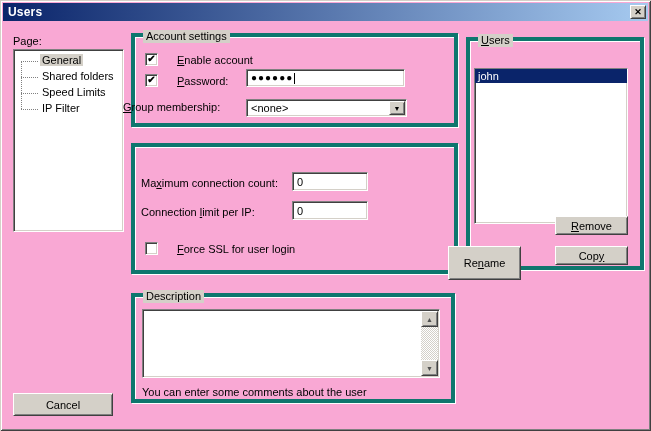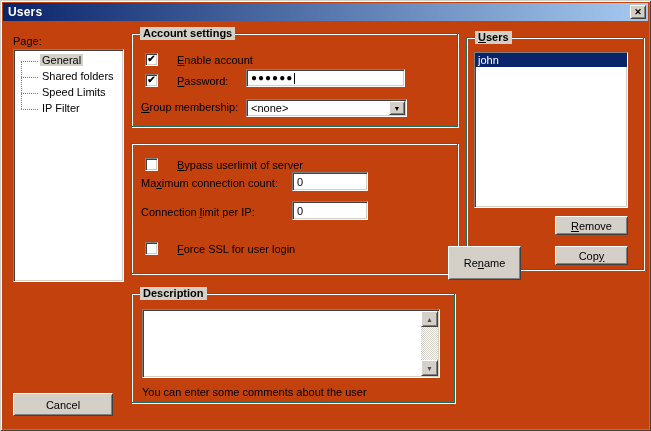--- a/index.html
+++ b/index.html
@@ -1,21 +1,21 @@
 <!DOCTYPE html>
 <html><head>
 <meta charset="utf-8">
 <style>
   * { margin:0; padding:0; box-sizing:border-box; }
   html,body { width:651px; height:431px; }
   body { font-family:"Liberation Sans", sans-serif; font-size:11px; color:#000; }
   u { text-decoration:underline; }
 
   .dialog {
-    position:relative; width:651px; height:431px; background:#c2410c;
+    position:relative; width:651px; height:431px; background:#f9a8d4;
     box-shadow: inset 1px 1px #d4d0c8, inset -1px -1px #404040,
                 inset 2px 2px #ffffff, inset -2px -2px #808080;
     overflow:hidden;
   }
   .abs { position:absolute; }
 
   
   .titlebar {
     position:absolute; left:3px; top:3px; right:3px; height:18px;
     background:linear-gradient(to right,#0a246a,#a6caf0);
@@ -39,23 +39,22 @@
     background:#d4d0c8; border:1px solid; border-color:#fff #404040 #404040 #fff;
     box-shadow: inset 1px 1px #d4d0c8, inset -1px -1px #808080;
     display:flex; align-items:center; justify-content:center; cursor:default;
   }
   .btn.default {
     border:1px solid #000;
     box-shadow: inset 1px 1px #fff, inset -1px -1px #404040,
                 inset 2px 2px #d4d0c8, inset -2px -2px #808080;
   }
   .groupbox {
-    position:absolute; border:1px solid #0f766e;
+    position:absolute; border:4px solid #0f766e;
     box-shadow: inset 1px 1px #fff, 1px 1px #fff;
-    font-weight: bold;
   }
   .legend {
     position:absolute; top:-7px; left:8px; background:#d4d0c8; padding:0 3px;
     line-height:13px; white-space:nowrap;
   }
   .label { position:absolute; line-height:13px; white-space:nowrap; }
 
   
   .chkrow { position:absolute; height:15px; display:flex; align-items:center; }
   .cb {
@@ -115,21 +114,21 @@
 <div class="dialog">
 
   <div class="titlebar">
     <span class="title">Users</span>
     <div class="closebtn">
       <span class="closeicon">✕</span>
     </div>
   </div>
 
   <div class="label" style="left:13px;top:35px">Page:</div>
-  <div class="sunken tree abs" style="left:13px;top:49px;width:111px;height:233px">
+  <div class="sunken tree abs" style="left:13px;top:49px;width:111px;height:183px">
     <div class="vline"></div>
     <div class="titem"><span class="tsel selected">General</span></div>
     <div class="titem"><span class="tsel">Shared folders</span></div>
     <div class="titem"><span class="tsel">Speed Limits</span></div>
     <div class="titem"><span class="tsel">IP Filter</span></div>
   </div>
 
   <div class="groupbox" style="left:131px;top:33px;width:327px;height:94px">
     <span class="legend">Account settings</span>
   </div>
@@ -142,35 +141,29 @@
   <div class="chkrow" style="left:145px;top:73px">
     <span class="cb">
         <span class="mark">✔</span>
       </span>
     <span class="chklabel"><span></span><u>P</u><span>assword:</span></span>
   </div>
   <div class="sunken field" style="left:246px;top:69px;width:159px;height:18px">
     <span class="dots">●●●●●●</span>
       <span class="caret"></span>
   </div>
-  <div class="label" style="left:141px;top:101px"><span></span><u>G</u><span>roup membership:</span></div>
+  <div class="label" style="left:123px;top:101px"><span></span><u>G</u><span>roup membership:</span></div>
   <div class="sunken combo" style="left:246px;top:99px;width:161px;height:18px">
     <span class="combo-text">&lt;none&gt;</span>
     <div class="combo-btn">
       <span class="arrow">▼</span>
     </div>
   </div>
 
   <div class="groupbox" style="left:131px;top:143px;width:327px;height:131px"></div>
-  <div class="chkrow" style="left:145px;top:157px">
-    <span class="cb">
-        <span class="mark"></span>
-      </span>
-    <span class="chklabel"><span></span><u>B</u><span>ypass userlimit of server</span></span>
-  </div>
   <div class="label" style="left:141px;top:177px"><span>Ma</span><u>x</u><span>imum connection count:</span></div>
   <div class="sunken field" style="left:292px;top:172px;width:76px;height:19px">
     <span>0</span>
   </div>
   <div class="label" style="left:141px;top:206px"><span>Connection </span><u>l</u><span>imit per IP:</span></div>
   <div class="sunken field" style="left:292px;top:201px;width:76px;height:19px">
     <span>0</span>
   </div>
   <div class="chkrow" style="left:145px;top:241px">
     <span class="cb">
@@ -192,21 +185,21 @@
       <div class="sb-btn">
           <span class="sb-glyph">▼</span>
         </div>
     </div>
   </div>
   <div class="label" style="left:142px;top:386px">You can enter some comments about the user</div>
 
   <div class="groupbox" style="left:466px;top:37px;width:178px;height:233px">
     <span class="legend"><span></span><u>U</u><span>sers</span></span>
   </div>
-  <div class="sunken userlist abs" style="left:474px;top:52px;width:154px;height:156px">
+  <div class="sunken userlist abs" style="left:474px;top:68px;width:154px;height:156px">
     <div class="uitem selected">john</div>
   </div>
   <div class="btn abs" style="left:555px;top:216px;width:73px;height:19px">
     <span><span></span><u>R</u><span>emove</span></span>
   </div>
   <div class="btn abs" style="left:448px;top:246px;width:73px;height:34px">
     <span><span>Re</span><u>n</u><span>ame</span></span>
   </div>
   <div class="btn abs" style="left:555px;top:246px;width:73px;height:19px">
     <span><span>Cop</span><u>y</u><span></span></span>

